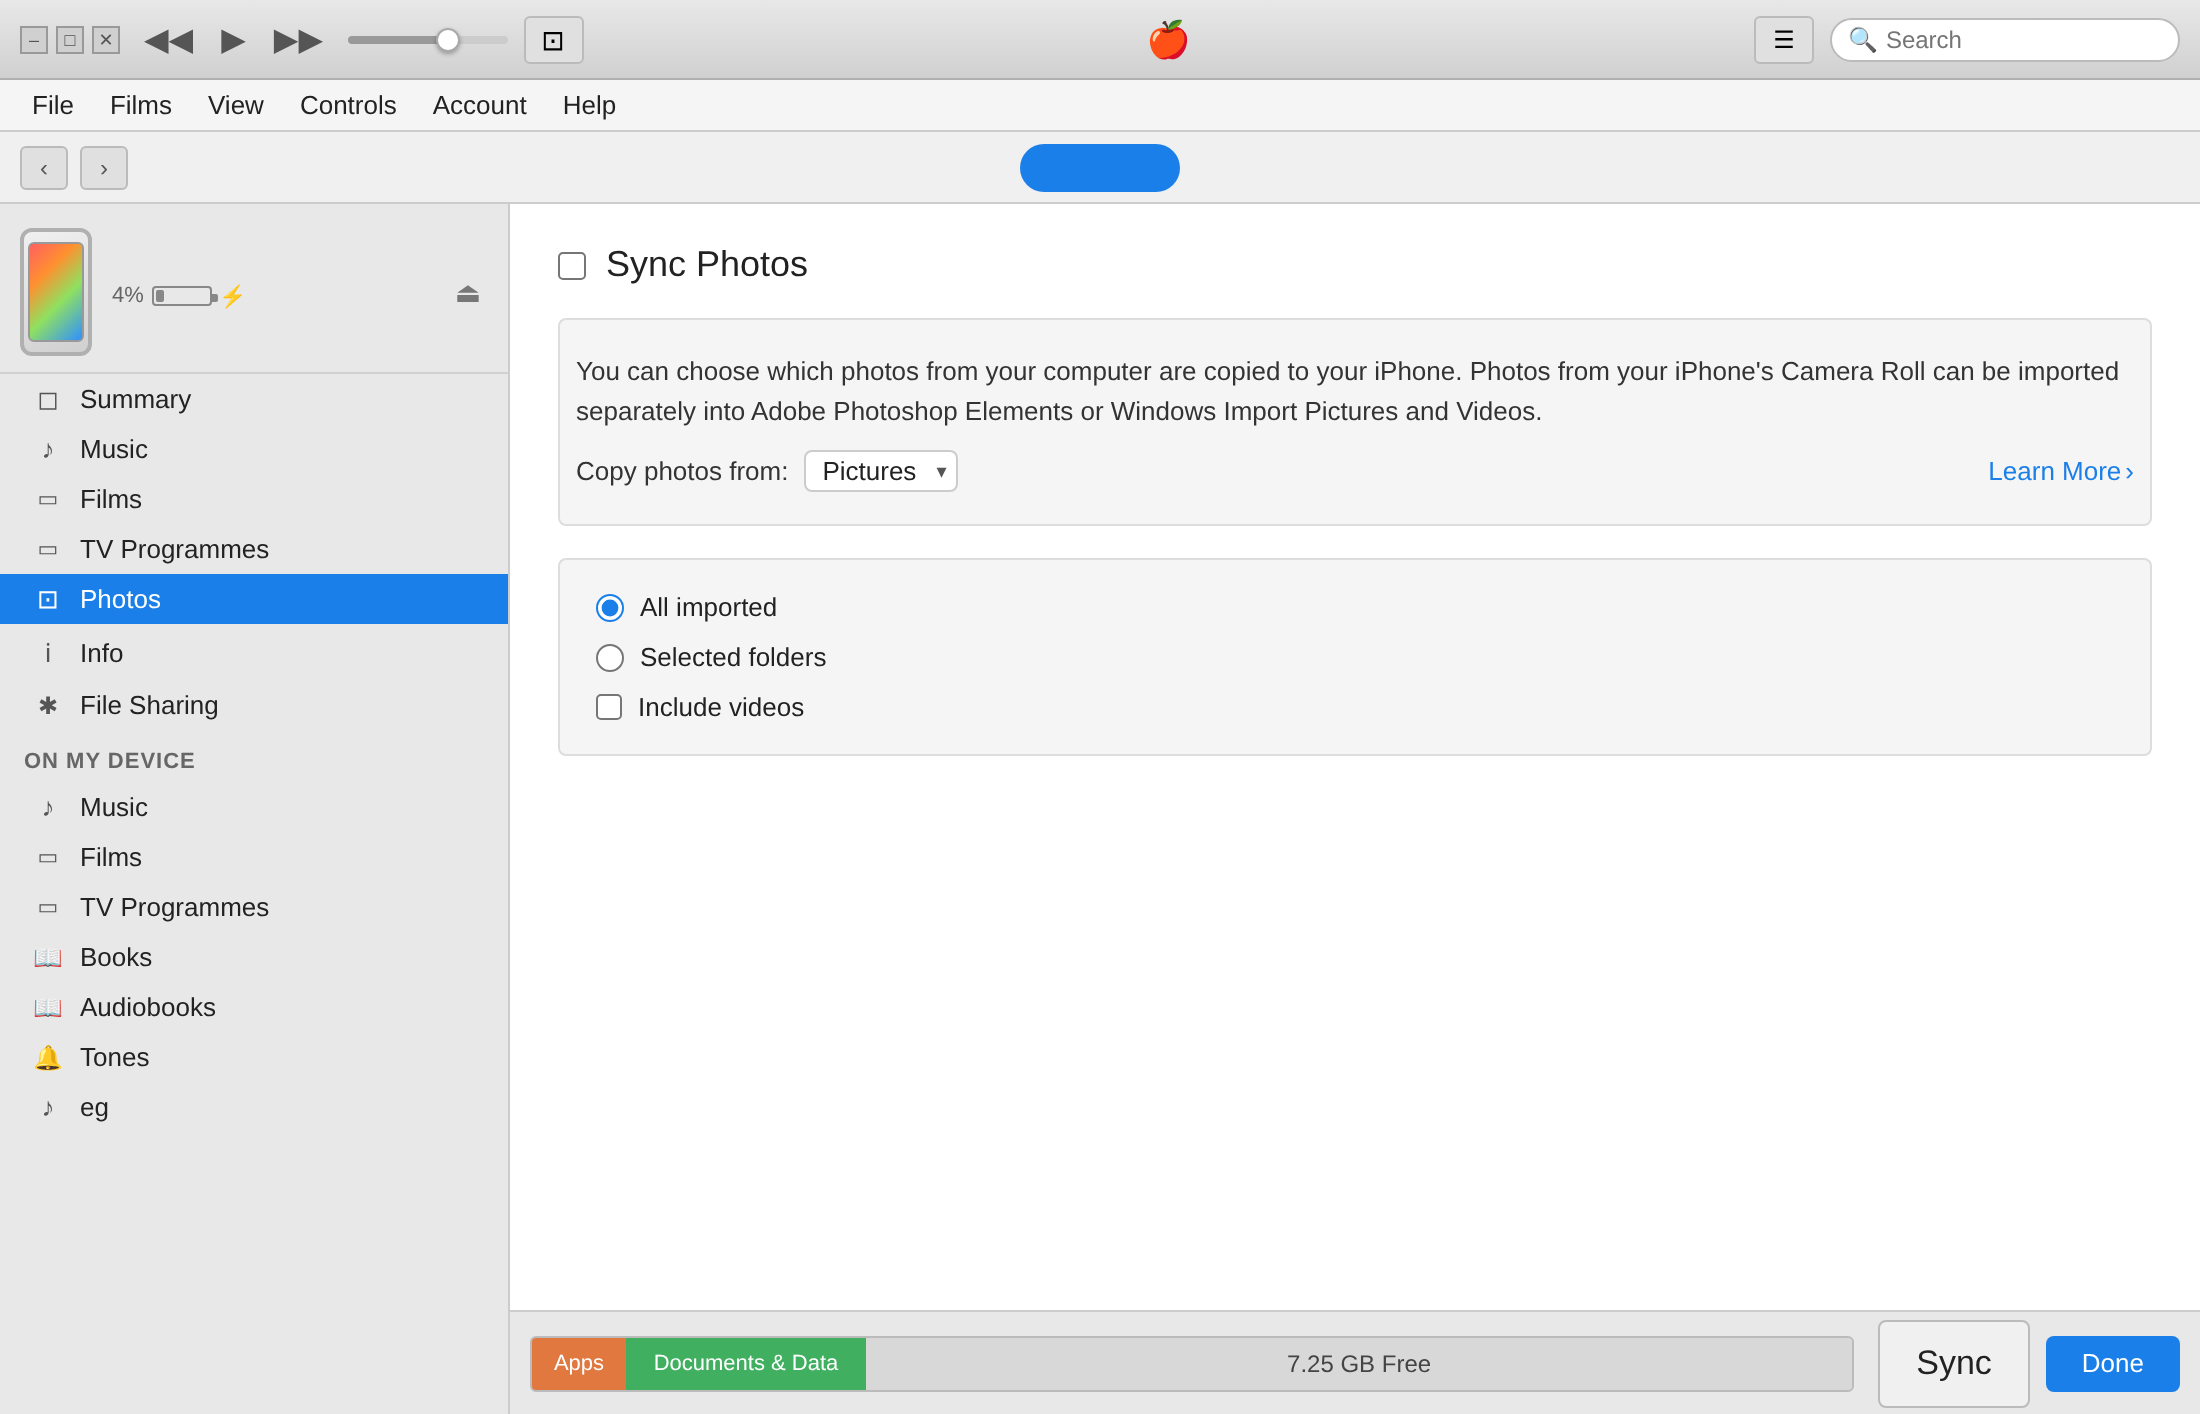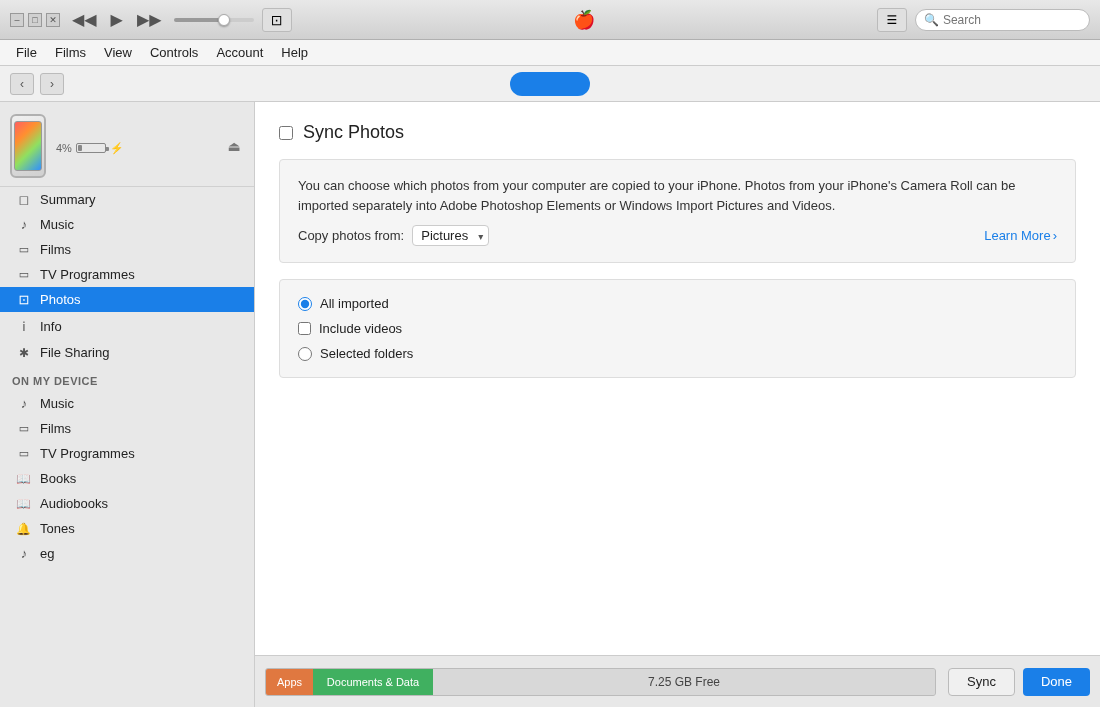--- a/index.html
+++ b/index.html
@@ -323,21 +323,21 @@
       font-size: 18px;
       font-weight: 400;
       color: #222;
     }
 
     
     .info-box {
       background: #f5f5f5;
       border: 1px solid #ddd;
       border-radius: 4px;
-      padding: 16px 18px;
+      padding: 16px 8px;
       margin-bottom: 16px;
     }
     .info-box p {
       font-size: 13px;
       color: #333;
       line-height: 1.5;
       margin-bottom: 10px;
     }
     .copy-row {
       display: flex;
@@ -449,27 +449,27 @@
       font-size: 12px;
       color: #444;
       background: #d8d8d8;
     }
     .bottom-actions {
       display: flex;
       gap: 8px;
       align-items: center;
     }
     .sync-action-btn {
-      height: 28px;
+      height: 44px;
       padding: 0 18px;
       background: #f0f0f0;
       border: 1px solid #bbb;
       border-radius: 4px;
       cursor: pointer;
-      font-size: 13px;
+      font-size: 17px;
       color: #222;
     }
     .done-btn {
       height: 28px;
       padding: 0 18px;
       background: #1a7fe8;
       border: none;
       border-radius: 4px;
       cursor: pointer;
       font-size: 13px;
@@ -657,26 +657,26 @@
           </a>
         </div>
       </div>
 
       <div class="options-box">
         <div class="radio-row">
           <input type="radio" class="radio-input" name="folder-opt" checked="" style="">
           <span>All imported</span>
         </div>
         <div class="radio-row">
+          <input type="radio" class="radio-input" name="folder-opt" style="">
+          <span>Selected folders</span>
+        </div>
+        <div class="radio-row">
           <input type="checkbox" class="check-input" style="">
           <span>Include videos</span>
-        </div>
-        <div class="radio-row">
-          <input type="radio" class="radio-input" name="folder-opt" style="">
-          <span>Selected folders</span>
         </div>
       </div>
 
     </div>
 
     <div class="bottom-bar">
       <div class="storage-bar">
         <div class="storage-segment" style="background:#e07840;width:47px;">
           <span>Apps</span>
         </div>

